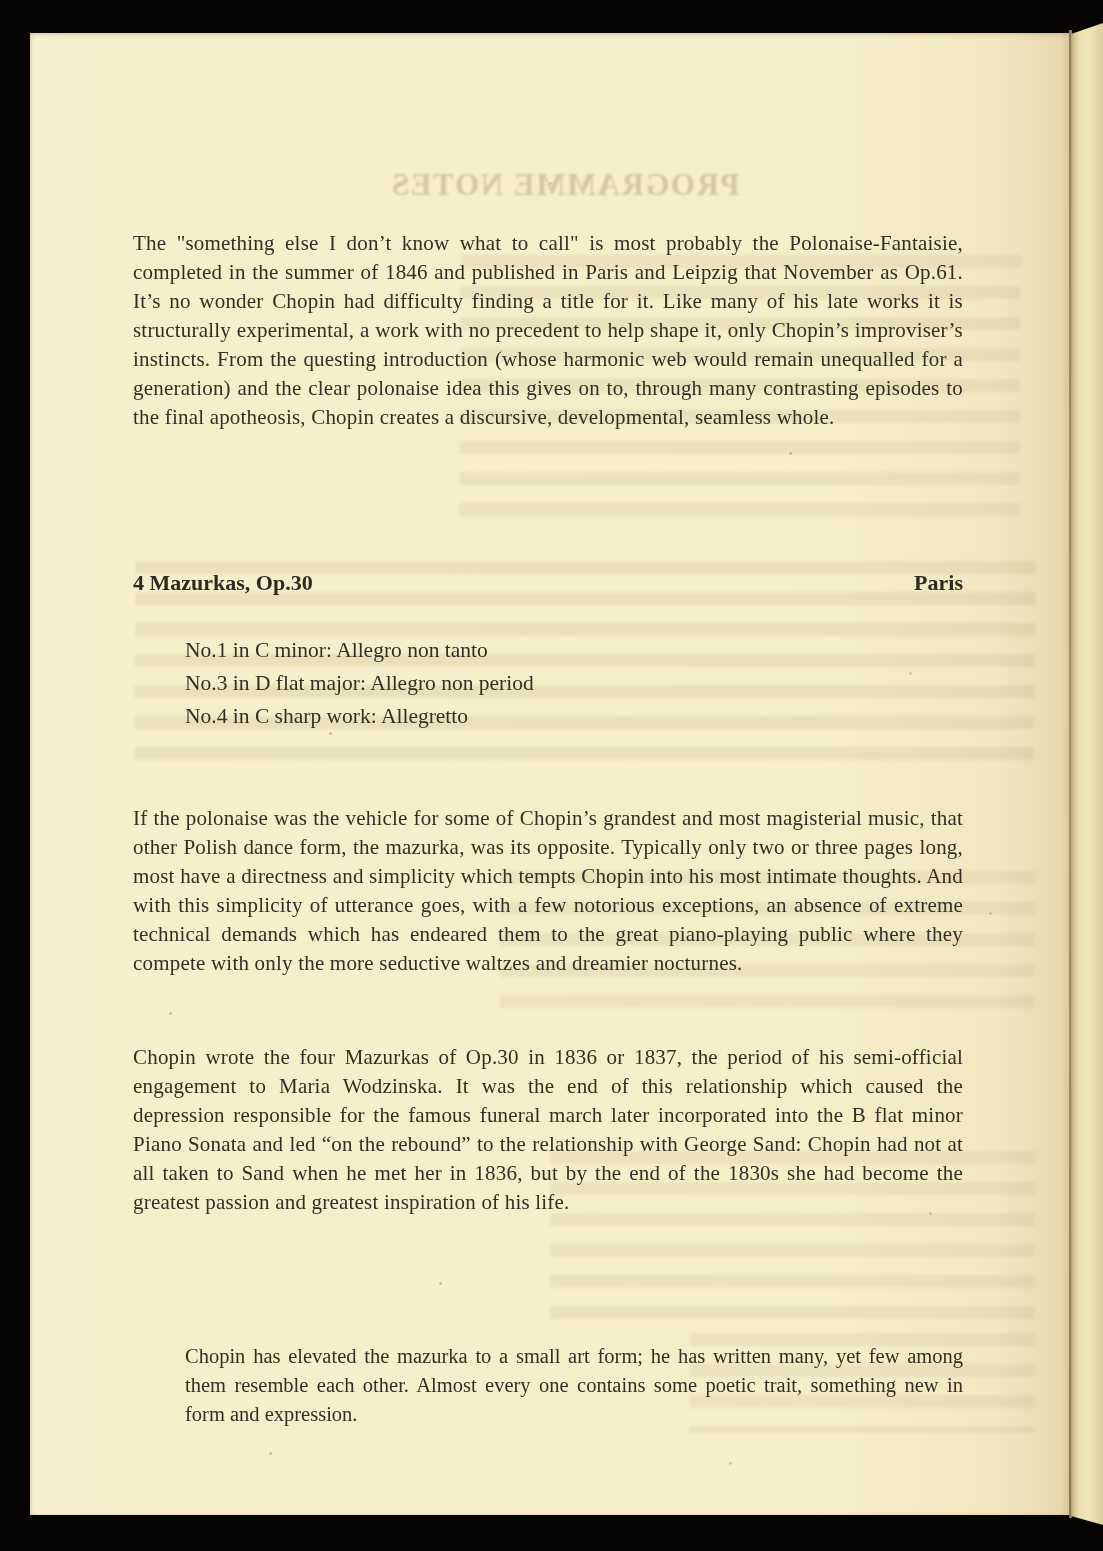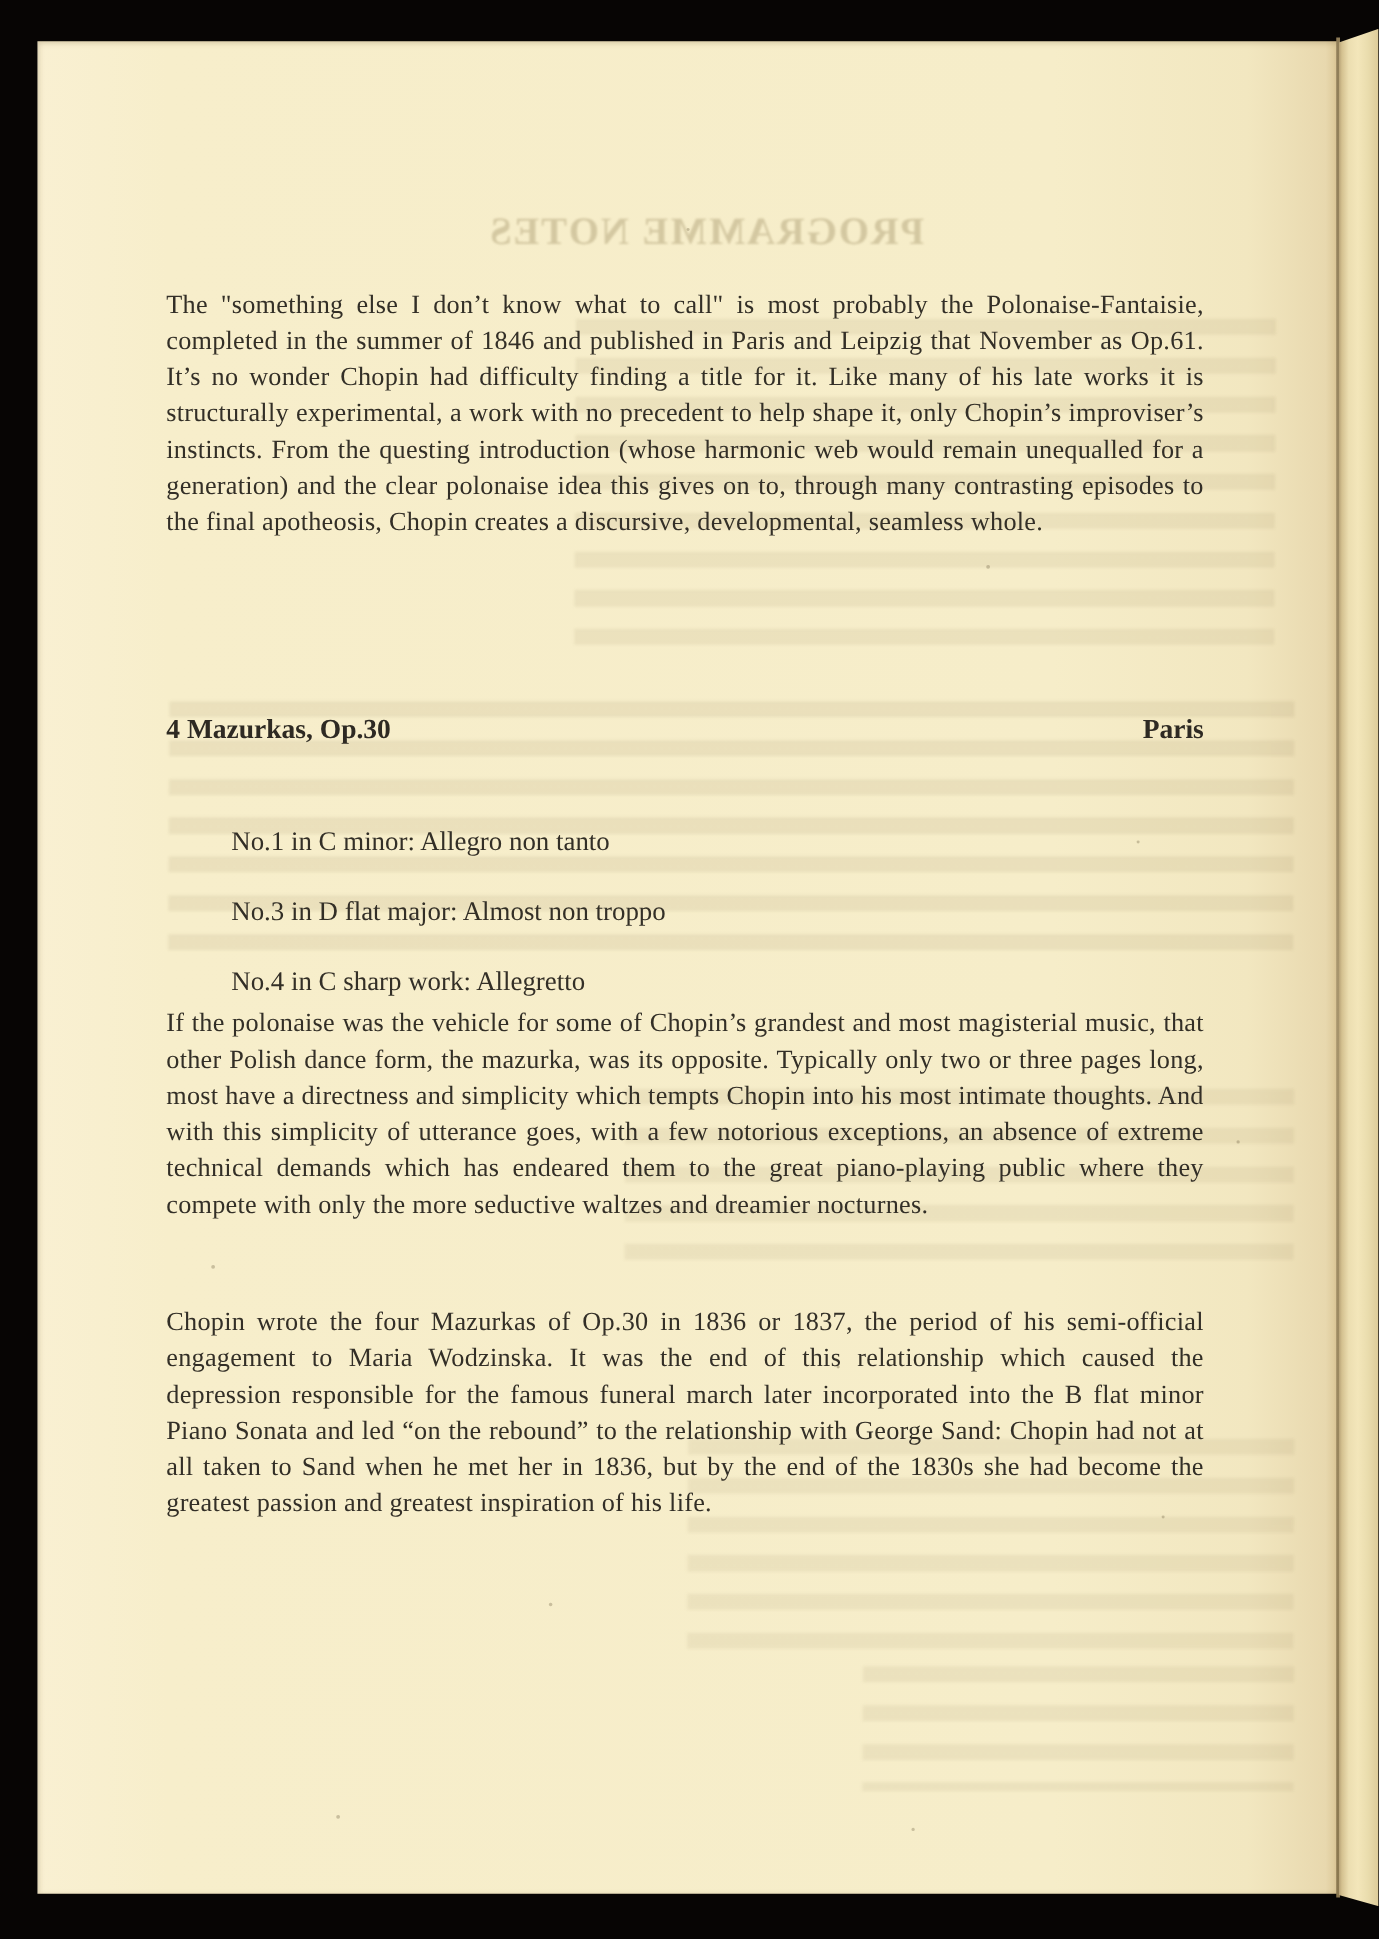--- a/index.html
+++ b/index.html
@@ -32,21 +32,21 @@
   }
   .heading-row{
     position:absolute;left:103px;top:537px;width:830px;
     display:flex;justify-content:space-between;align-items:flex-end;
     font-size:22px;font-weight:bold;color:#2e2a23;
   }
   .movements{
     position:absolute;left:155px;top:601px;
     font-size:21.5px;color:#332f27;
   }
-  .movement{height:33px;line-height:33px;margin-top:23px;}
+  .movement{height:33px;line-height:33px;}
   .ital{}
   .quote{
     position:absolute;left:155px;width:778px;top:1288px;
     font-size:20.5px;line-height:29px;color:#332f27;text-align:justify;
   }
   
   .bleed-title{
     position:absolute;left:335px;top:134px;width:400px;
     font-size:31px;font-weight:bold;letter-spacing:1.5px;text-align:center;
     color:#b8aa81;opacity:.55;transform:scaleX(-1);filter:blur(.8px);
@@ -91,26 +91,27 @@
 
   <p class="para" style="top:175px;"><span>The "something else I don’t know what to call" is most probably the </span><span class="ital">Polonaise-Fantaisie,</span><span> completed in the summer of 1846 and published in Paris and Leipzig that November as Op.61. It’s no wonder Chopin had difficulty finding a title for it. Like many of his late works it is structurally experimental, a work with no precedent to help shape it, only Chopin’s improviser’s instincts. From the questing introduction (whose harmonic web would remain unequalled for a generation) and the clear polonaise idea this gives on to, through many contrasting episodes to the final apotheosis, Chopin creates a discursive, developmental, seamless whole.</span></p>
 
   <div class="heading-row">
     <span>4 Mazurkas, Op.30</span>
     <span>Paris</span>
   </div>
 
   <div class="movements">
     <div class="movement"><span>No.1 in C minor:</span> <span class="ital">Allegro non tanto</span></div>
-    <div class="movement"><span>No.3 in D flat major:</span> <span class="ital">Almost non troppo</span></div>
+    <div class="movement"><span>No.3 in D flat major:</span> <span class="ital">Allegro non period</span></div>
     <div class="movement"><span>No.4 in C sharp work:</span> <span class="ital">Allegretto</span></div>
   </div>
 
   <p class="para" style="top:750px;">If the polonaise was the vehicle for some of Chopin’s grandest and most magisterial music, that other Polish dance form, the mazurka, was its opposite. Typically only two or three pages long, most have a directness and simplicity which tempts Chopin into his most intimate thoughts. And with this simplicity of utterance goes, with a few notorious exceptions, an absence of extreme technical demands which has endeared them to the great piano-playing public where they compete with only the more seductive waltzes and dreamier nocturnes.</p>
 
   <p class="para" style="top:989px;">Chopin wrote the four Mazurkas of Op.30 in 1836 or 1837, the period of his semi-official engagement to Maria Wodzinska. It was the end of this relationship which caused the depression responsible for the famous funeral march later incorporated into the B flat minor Piano Sonata and led “on the rebound” to the relationship with George Sand: Chopin had not at all taken to Sand when he met her in 1836, but by the end of the 1830s she had become the greatest passion and greatest inspiration of his life.</p>
 
 
+  <p class="quote">Chopin has elevated the mazurka to a small art form; he has written many, yet few among them resemble each other. Almost every one contains some poetic trait, something new in form and expression.</p>
 
 </div>
 
 <div class="crease"></div>
 <div class="edge-strip"></div>
 
 </body></html>

